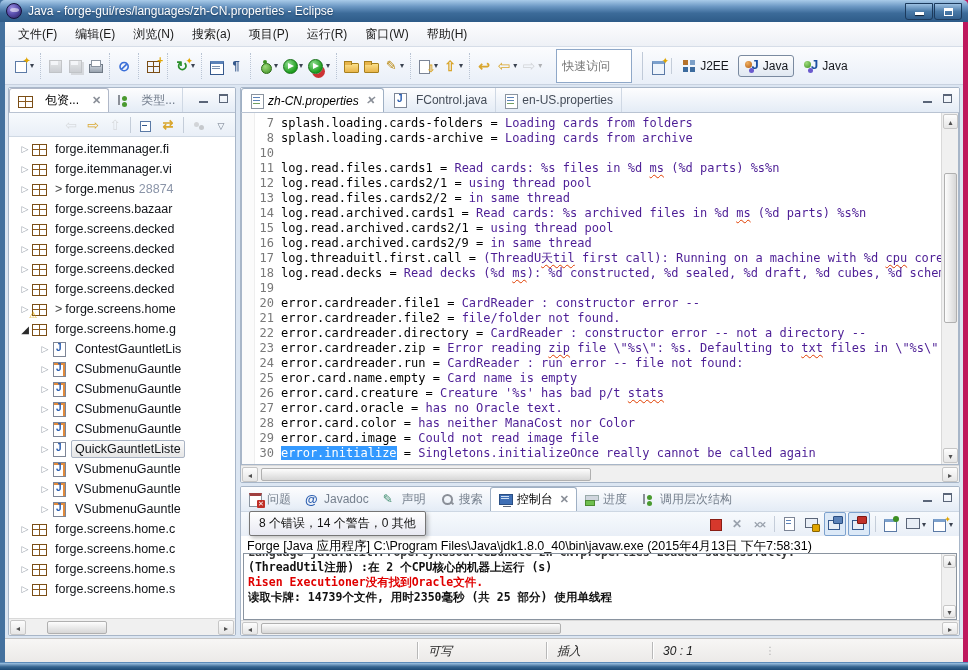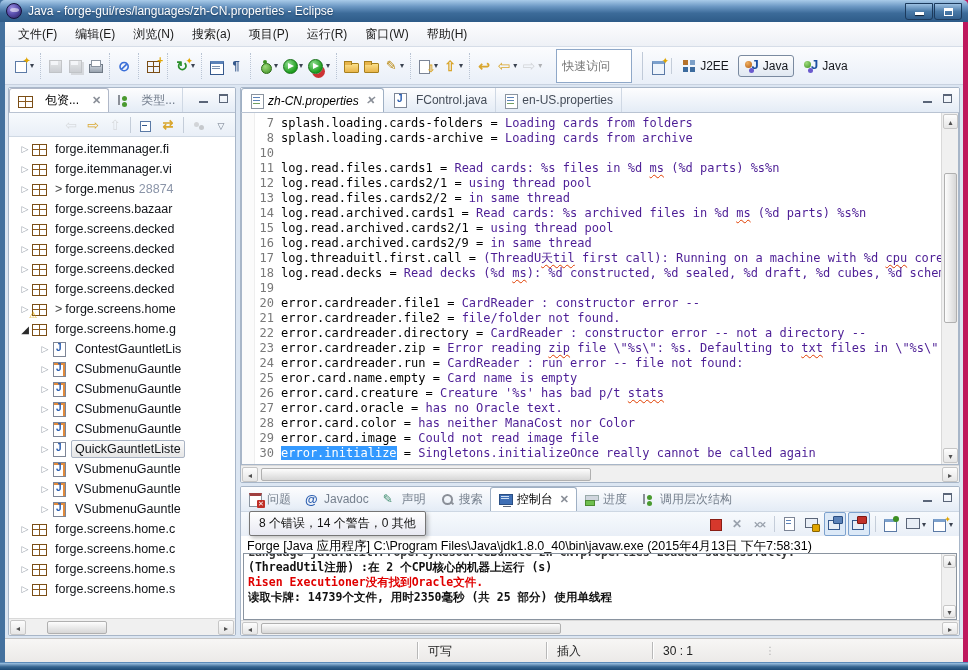--- a/index.html
+++ b/index.html
@@ -216,21 +216,21 @@
   .cboxwrap { flex:1; margin:0 2px 0 2px; border:1px solid #8a94a0; background:#fff; position:relative; overflow:hidden; display:flex; }
   .cbox { flex:1; overflow:hidden; padding:0 4px; font-family:"DejaVu Sans Mono","Liberation Mono",monospace; font-size:11.5px;font-weight:bold; }
   .cline { height:15px; white-space:nowrap; overflow:hidden; color:#111; }
   .cline.red { color:#e00000; }
   .cline.clip { margin-top:-9px; color:#333; }
   .cvscroll { flex:0 0 15px; background:#f0f0f0; border-left:1px solid #d9d9d9; position:relative; }
   .cvscroll .sbtn { width:13px; height:13px; line-height:13px; }
 
   
   .statusbar { height:24px; flex:0 0 24px; display:flex; align-items:stretch; background:linear-gradient(#f7f6f5,#eceae8); border-top:1px solid #c5c5c5; color:#222; }
-  .scell { display:flex; align-items:center; padding:12px 10px; white-space:nowrap; }
+  .scell { display:flex; align-items:center; padding:12px 10px; white-space:nowrap;font-style:italic; }
   .ssep { width:1px; background:#b8b8b8; box-shadow:1px 0 0 #fff; margin:3px 0; }
   .smsg { width:412px; }
   .scell.w1 { width:128px; } .scell.w2 { width:105px; } .scell.w3 { width:108px; }
   .sgrip { color:#b0b0b0; font-size:10px; display:flex; align-items:center; padding:0 4px; }
 
   .bottomstrip { height:8px; flex:0 0 8px; margin:0 -5px; background:linear-gradient(#9ec3e4,#35648f 55%,#1d4a75); border-top:1px solid #5b8ab8; }
 </style>
 </head>
 <body>
 

